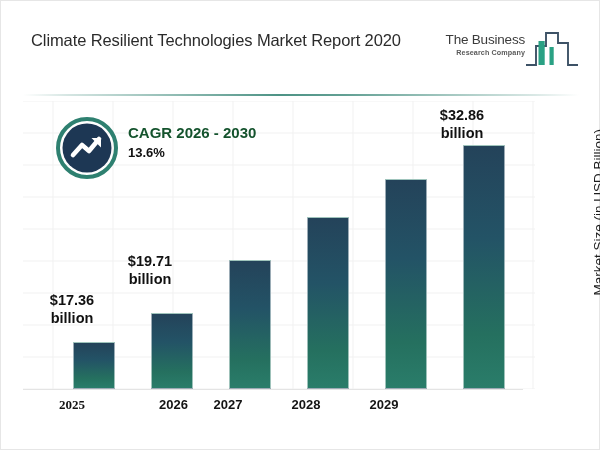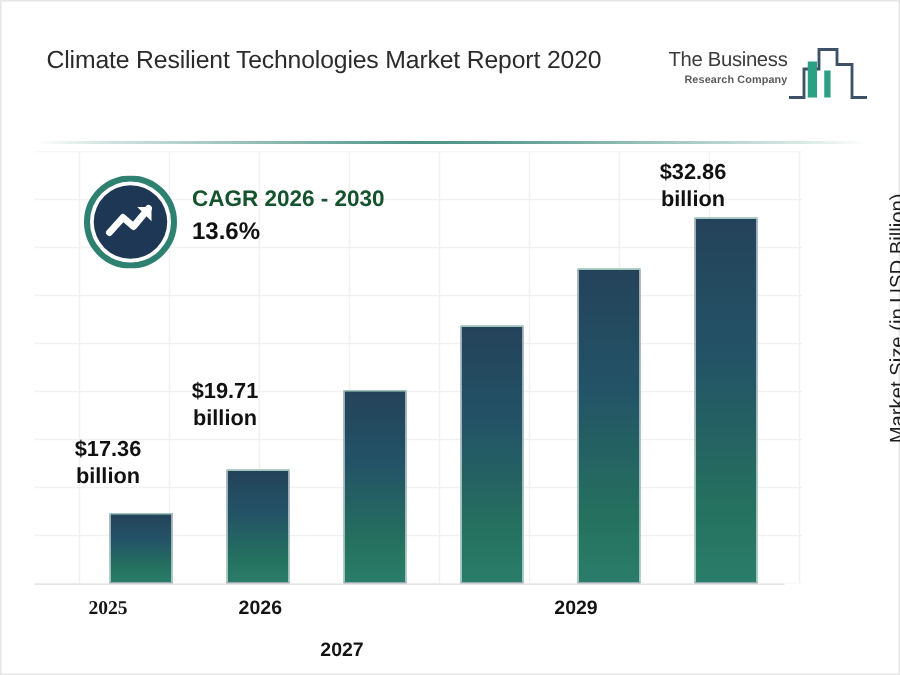--- a/index.html
+++ b/index.html
@@ -102,21 +102,21 @@
   #cagr-circle{
     position:absolute;left:0;top:0;width:62px;height:62px;
   }
   #cagr-text{
     position:absolute;left:72px;top:6px;white-space:nowrap;
   }
   #cagr-range{
     font-size:15px;color:#14532d;font-weight:700;line-height:1.35;
   }
   #cagr-value{
-    font-size:16px;color:#111111;font-weight:bold;line-height:1.35;
+    font-size:13px;color:#111111;font-weight:bold;line-height:1.35;
     margin-top:1px;
   }
 </style>
 </head>
 <body>
 
 <div id="page">
 
   <div id="header">
     <div id="title">Climate Resilient Technologies Market Report 2020</div>
@@ -179,21 +179,22 @@
     <div>$19.71</div>
     <div>billion</div>
   </div>
   <div class="vlabel" style="left:422px;top:105px;width:78px;">
     <div>$32.86</div>
     <div>billion</div>
   </div>
 
   <div class="xlabel" style="left:33px;width:76px;font-family:Liberation Serif, serif;">2025</div>
   <div class="xlabel" style="left:111px;width:76px;text-align:right;">2026</div>
-  <div class="xlabel" style="left:189px;width:76px;margin-top:28px;">2027</div>
+  <div class="xlabel" style="left:189px;width:76px;">2027</div>
+  <div class="xlabel" style="left:267px;width:76px;">2028</div>
   <div class="xlabel" style="left:345px;width:76px;">2029</div>
 
   <div id="baseline"></div>
 
   <div id="ylabel">Market Size (in USD Billion)</div>
 
   <div id="cagr">
     <svg id="cagr-circle" viewBox="0 0 62 62">
       <circle cx="31" cy="31" r="29" fill="none" stroke="#2e8070" stroke-width="4"></circle>
       <circle cx="31" cy="31" r="24.5" fill="#1d3754"></circle>

